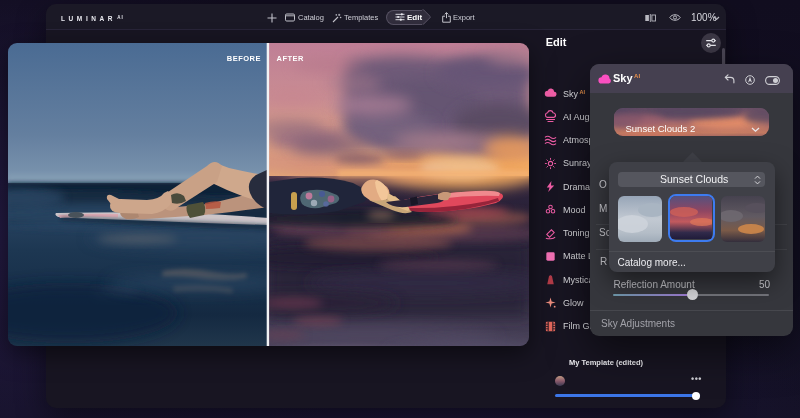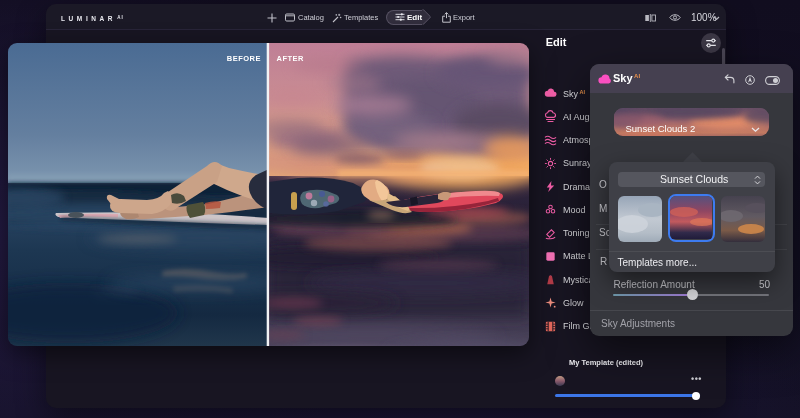--- a/index.html
+++ b/index.html
@@ -432,14 +432,14 @@
             <stop offset="1" stop-color="#332e3c"></stop>
           </linearGradient>
         </defs>
         <rect width="44" height="46" fill="url(#th3)"></rect>
         <ellipse cx="30" cy="33" rx="13" ry="5" fill="#d28a4a" opacity="0.85"></ellipse>
         <ellipse cx="10" cy="20" rx="12" ry="6" fill="#6e6870" opacity="0.9"></ellipse>
         <ellipse cx="36" cy="12" rx="12" ry="5" fill="#57505c"></ellipse>
       </svg>
     </div>
     <div class="abs" style="left:0;top:88.5px;width:166px;height:1px;background:#4c4d53;"></div>
-    <span class="abs" style="left:8.5px;top:94.5px;color:#ececf0;font-size:10px;line-height:12px;">Templates more...</span>
+    <span class="abs" style="left:8.5px;top:94.5px;color:#ececf0;font-size:10px;line-height:12px;">Catalog more...</span>
   </div>
 
 </body></html>

